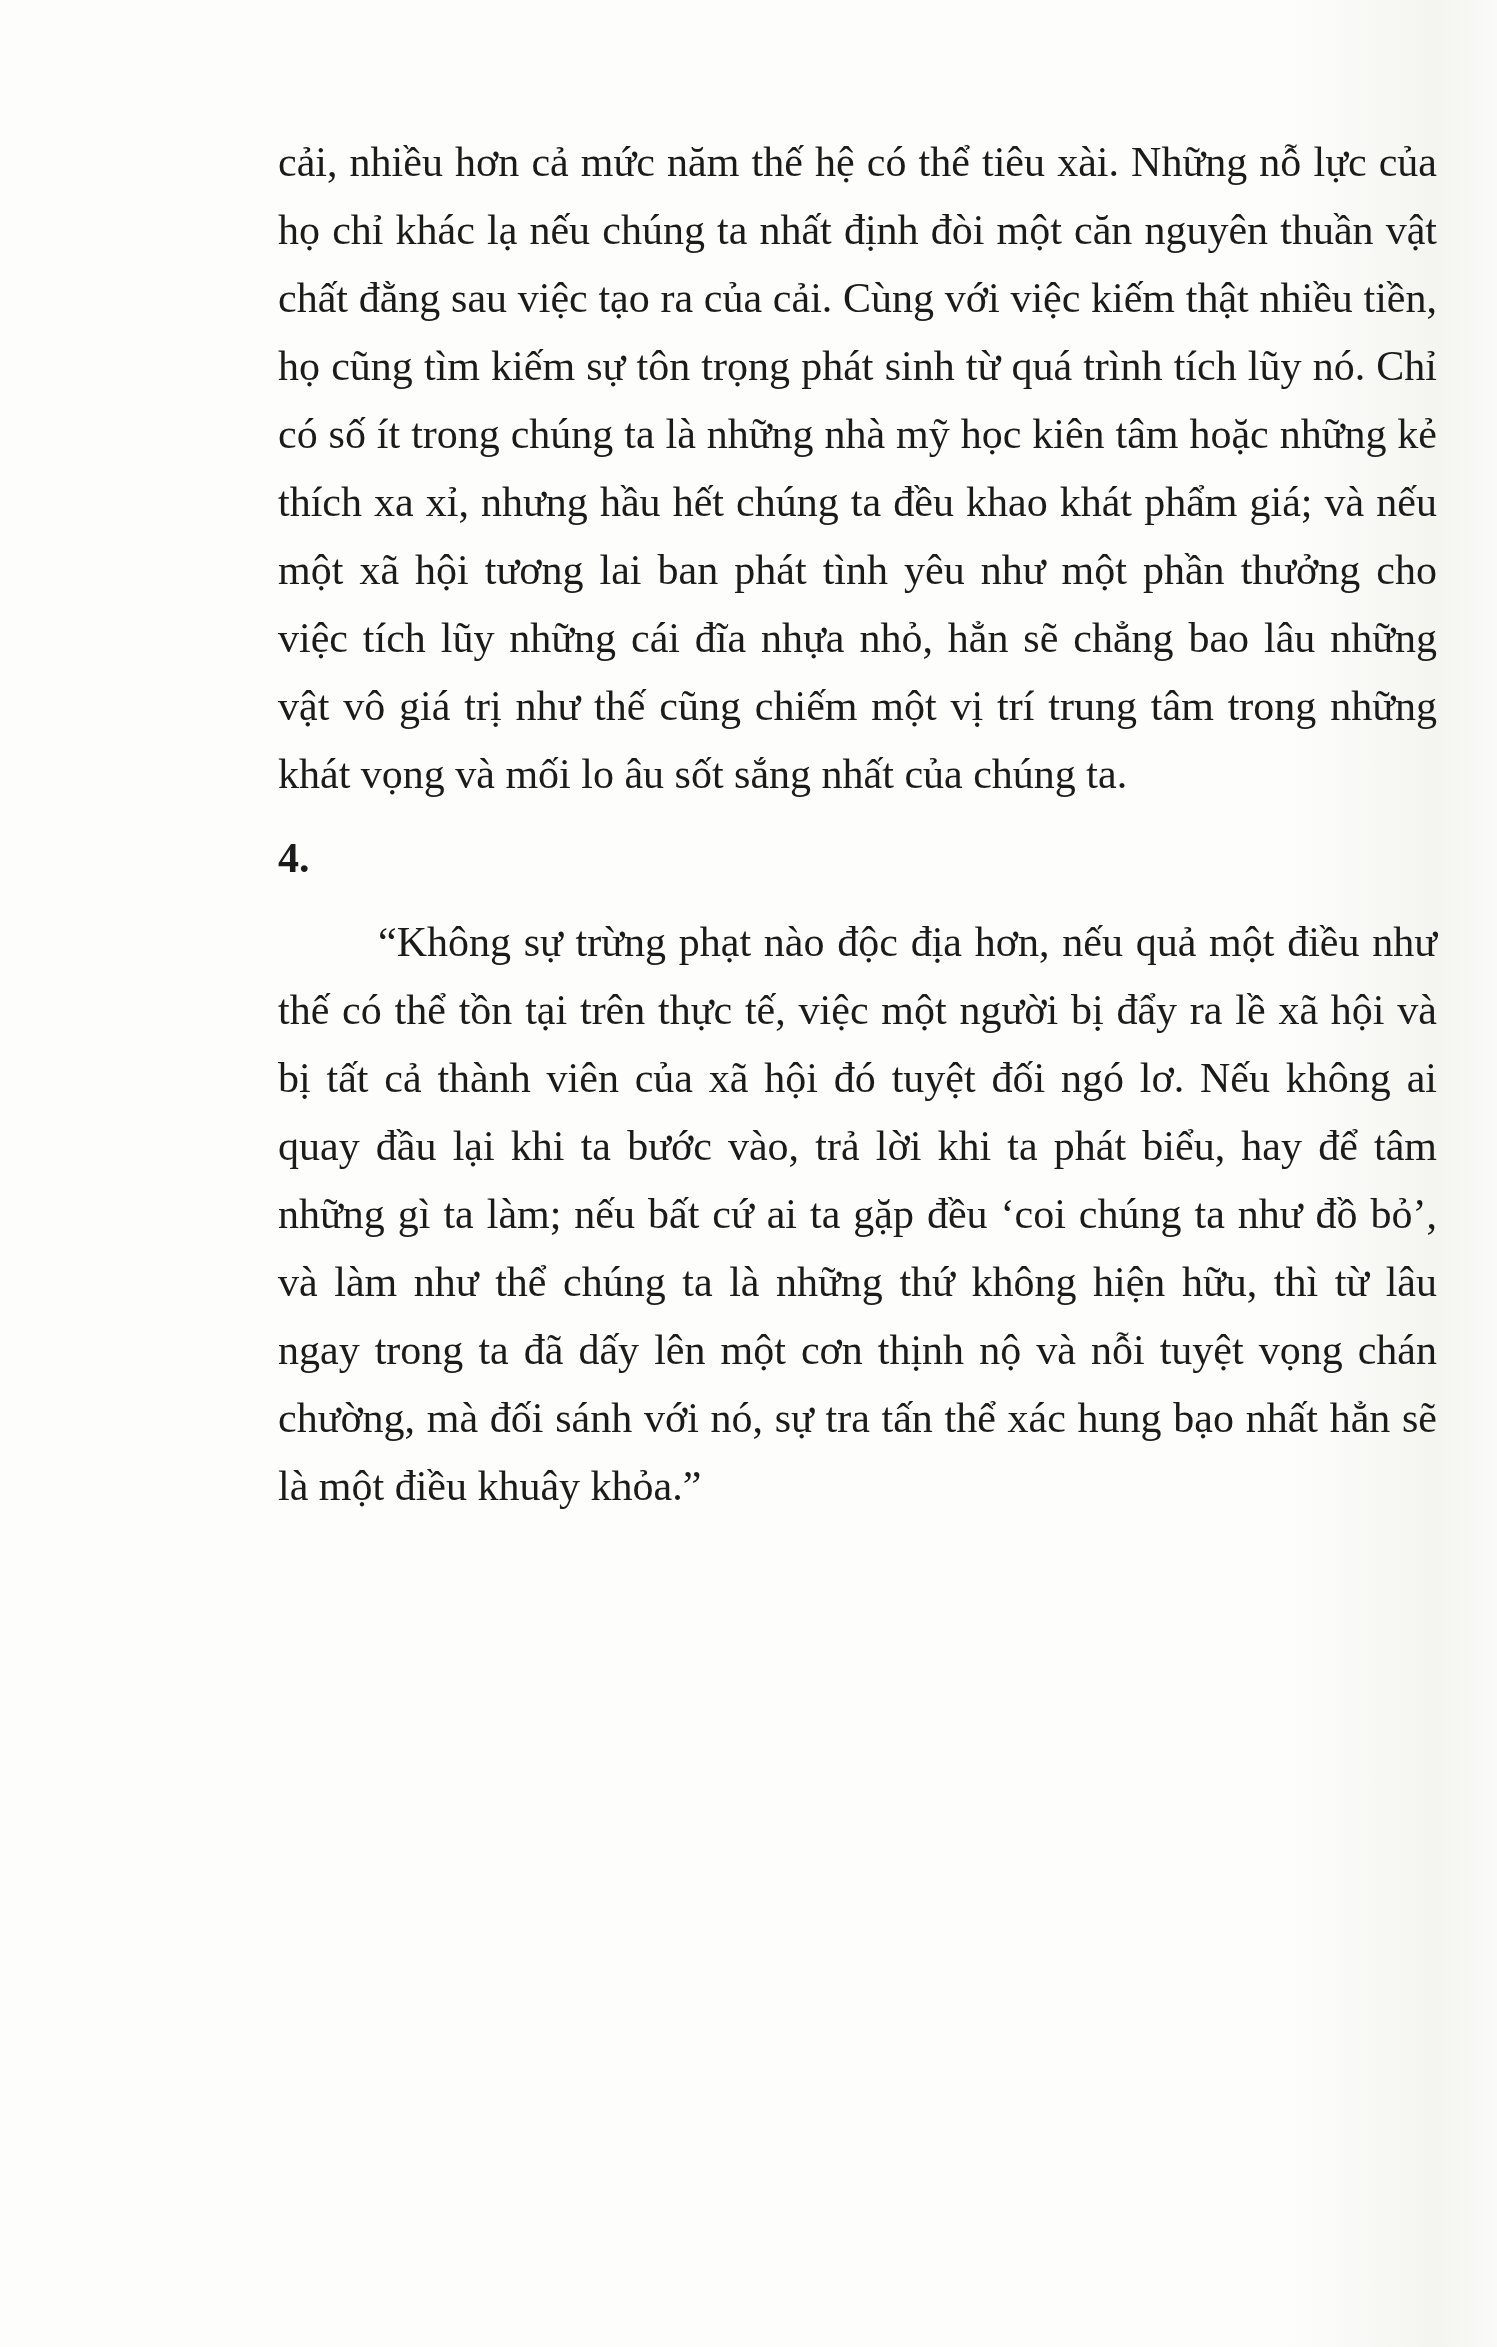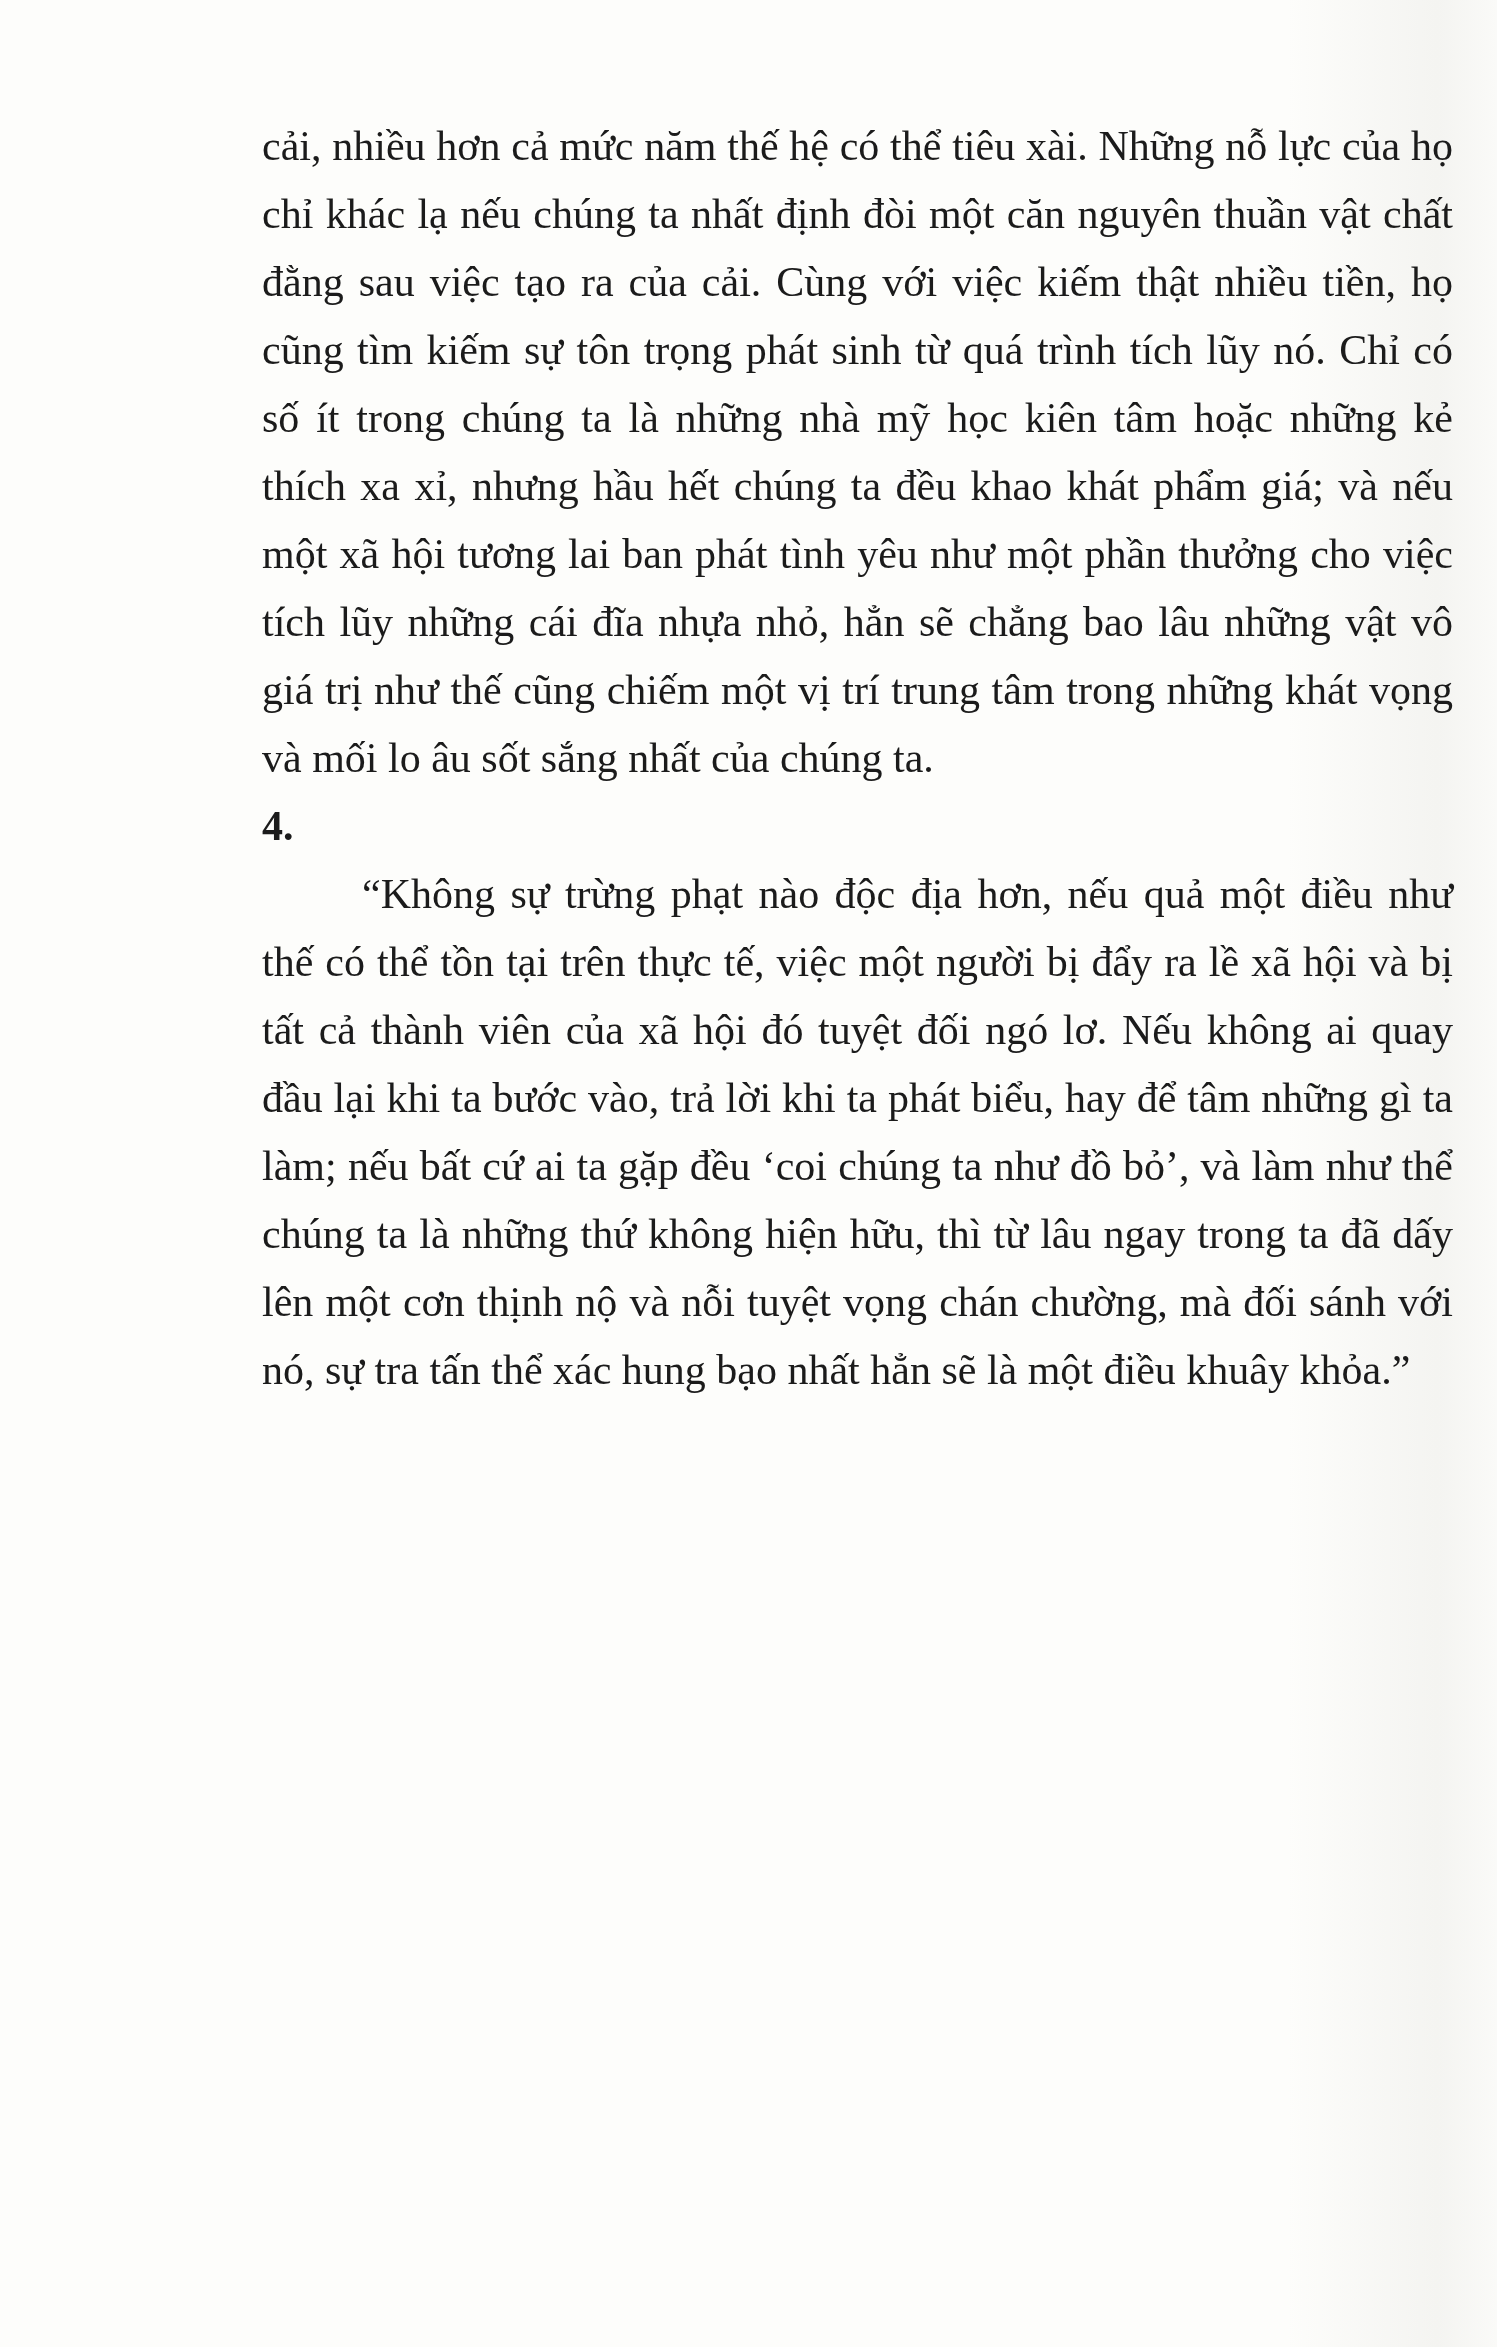--- a/index.html
+++ b/index.html
@@ -30,21 +30,21 @@
   .page-number {
     font-size: 34px;
     letter-spacing: 1px;
   }
   .running-title {
     font-size: 29px;
     letter-spacing: 5px;
     font-weight: normal;
   }
   .body-text p {
-    margin: 0;
+    margin: 16px;
     font-size: 42px;
     line-height: 68px;
     text-align: justify;
   }
   .section-number {
     font-weight: bold;
     font-size: 43px;
     line-height: 60px;
     margin: 118px 0 10px 0;
   }

